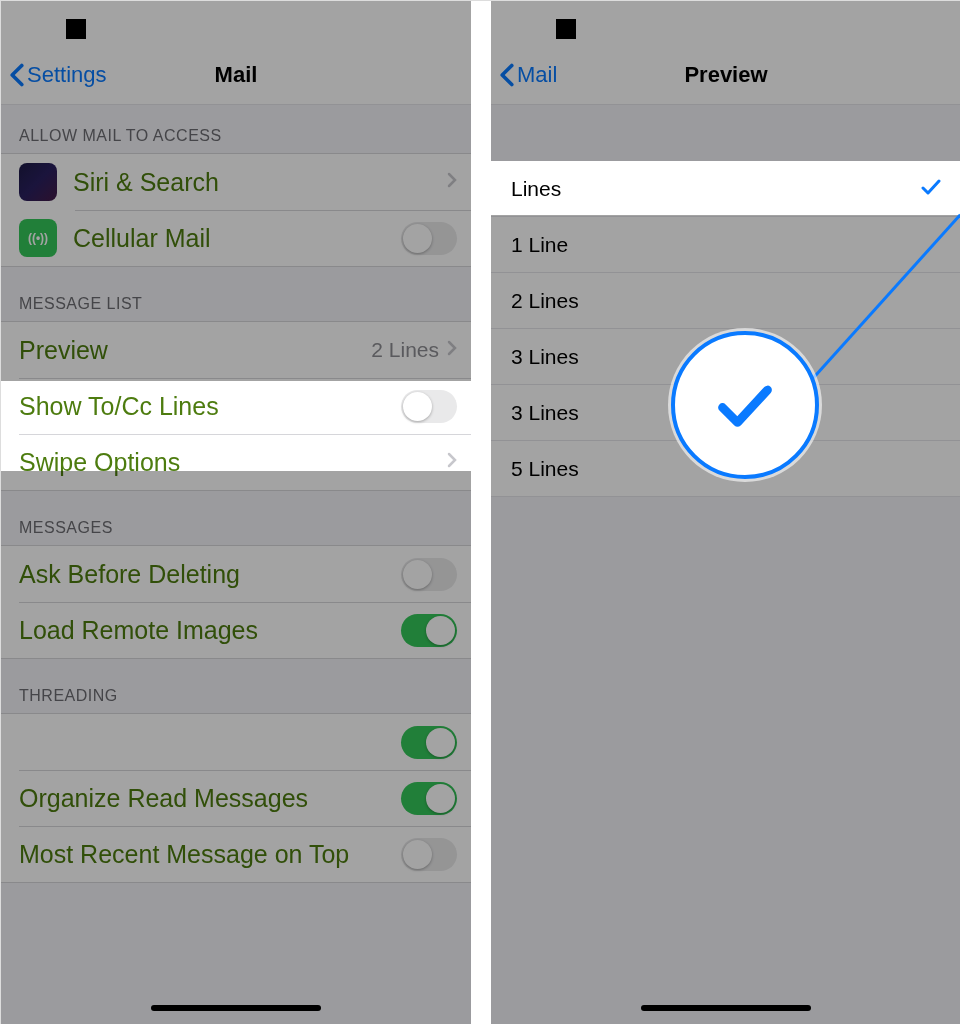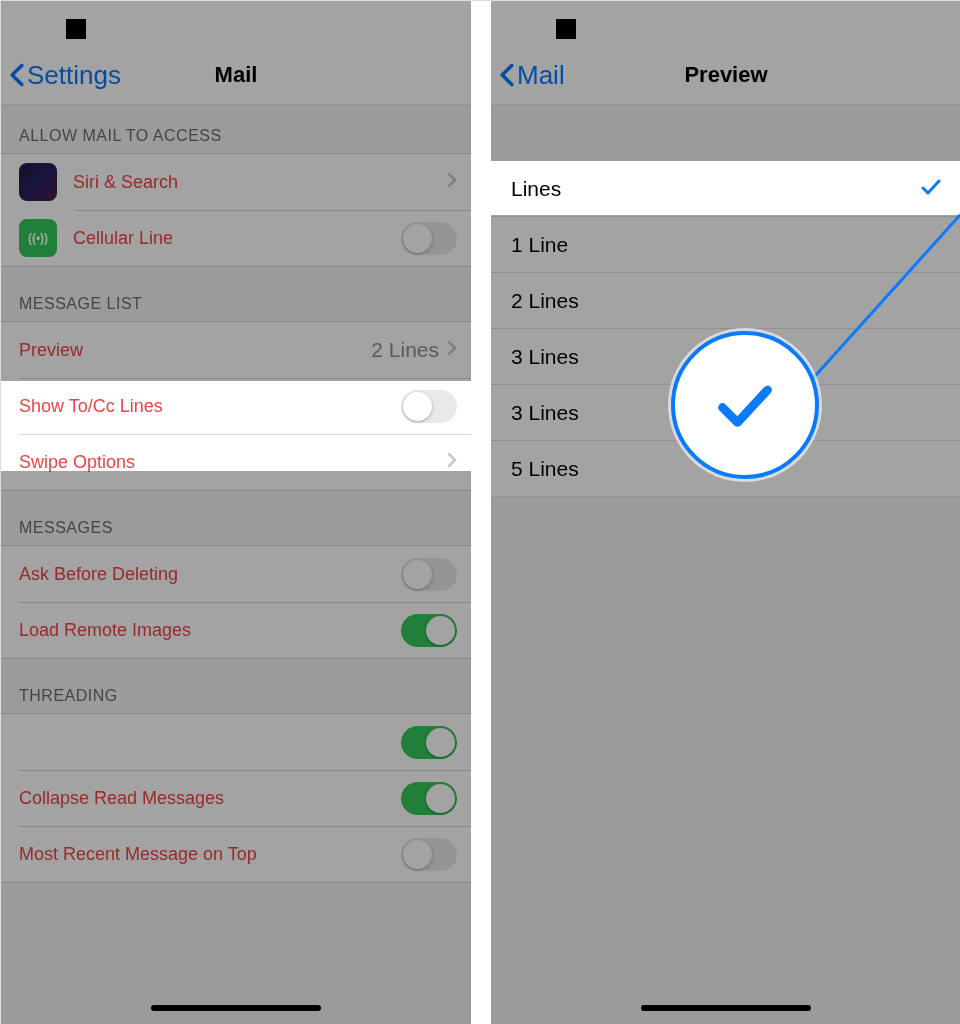--- a/index.html
+++ b/index.html
@@ -3,36 +3,36 @@
 <meta charset="utf-8">
 <style>
   html,body{margin:0;padding:0;background:#fff;font-family:-apple-system,"Helvetica Neue",Helvetica,Arial,sans-serif;}
   .stage{position:relative;width:960px;height:1024px;overflow:hidden;border:1px solid #ddd;}
   .phone{position:absolute;top:0;width:470px;height:1024px;background:#f2f2f7;}
   .phoneL{left:0;} .phoneR{right:0;}
   .divider{position:absolute;left:470px;top:0;width:20px;height:1024px;background:#fff;}
   .statusbar{height:45px;position:relative;background:#fff;}
   .sq{position:absolute;left:65px;top:18px;width:20px;height:20px;background:#000;}
   .nav{height:58px;background:#fff;display:flex;align-items:center;position:relative;border-bottom:1px solid #e5e5ea;}
-  .back{display:flex;align-items:center;color:#0a7aff;font-size:26px;padding-left:8px;cursor:pointer;}
+  .back{display:flex;align-items:center;color:#0a7aff;font-size:22px;padding-left:8px;cursor:pointer;}
   .back svg{margin-right:2px;}
   .navtitle{position:absolute;left:0;right:0;text-align:center;font-size:22px;font-weight:700;color:#000;}
   .section-header{font-size:16px;color:#6d6d72;letter-spacing:0.5px;padding:28px 18px 8px;text-transform:uppercase;}
   .section-header.first{padding-top:22px;}
   .cell{background:#fff;min-height:56px;display:flex;align-items:center;padding:0 14px 0 18px;position:relative;}
   .cell + .cell::before{content:"";position:absolute;left:74px;top:0;right:0;height:1px;background:#d6d6da;}
   .group.bare .cell + .cell::before{left:18px;}
   .group{border-top:1px solid #d6d6da;border-bottom:1px solid #d6d6da;}
   .ic{width:38px;height:38px;border-radius:8px;margin-right:16px;flex:0 0 auto;}
   .siri{background:linear-gradient(135deg,#1d1b45 0%,#2a205f 50%,#451b48 100%);}
   .notif{background:#ff3b30;position:relative;}
   .notif::after{content:"";position:absolute;top:6px;left:6px;width:20px;height:18px;border:2px solid rgba(255,255,255,0.8);border-radius:5px;}
   .notif::before{content:"";position:absolute;top:5px;right:5px;width:8px;height:8px;border-radius:50%;background:rgba(255,255,255,0.8);}
   .cell-data{background:#34c759;display:flex;align-items:center;justify-content:center;color:#fff;font-weight:700;font-size:12px;}
-  .lbl{font-size:18px;color:#ef4444;}
+  .lbl{font-size:25px;color:#4d7c0f;}
   .spacer{flex:1;}
   .val{font-size:21px;color:#8e8e93;margin-right:8px;}
   .chev{color:#c7c7cc;}
   .switch{width:56px;height:33px;border-radius:17px;position:relative;}
   .switch .knob{position:absolute;top:2px;width:29px;height:29px;border-radius:50%;background:#fff;box-shadow:0 1px 3px rgba(0,0,0,0.3);}
   .switch.off{background:#e9e9ea;} .switch.off .knob{left:2px;}
   .switch.on{background:#34c759;} .switch.on .knob{right:2px;}
   .dimmer{position:absolute;inset:0;background:rgba(0,0,0,0.36);pointer-events:none;}
   .homei{position:absolute;left:50%;bottom:14px;transform:translateX(-50%);width:170px;height:6px;border-radius:3px;background:#000;}
   
@@ -65,21 +65,21 @@
     <div class="cell">
       <div class="ic siri"></div>
       <span class="lbl">Siri &amp; Search</span>
           <span class="spacer"></span>
       <span class="chev"><svg width="10" height="16" viewBox="0 0 10 16">
               <path d="M2 2 L8 8 L2 14" stroke="#c7c7cc" stroke-width="2.5" fill="none" stroke-linecap="round"></path>
             </svg></span>
     </div>
     <div class="cell">
       <div class="ic cell-data">((•))</div>
-      <span class="lbl">Cellular Line</span>
+      <span class="lbl">Cellular Mail</span>
           <span class="spacer"></span>
       <div class="switch off">
             <div class="knob"></div>
           </div>
     </div>
   </div>
 
   <div class="section-header">MESSAGE LIST</div>
   <div class="group bare">
     <div class="cell">
@@ -126,21 +126,21 @@
 
   <div class="section-header">THREADING</div>
   <div class="group bare">
     <div class="cell">
           <span class="spacer"></span>
       <div class="switch on">
             <div class="knob"></div>
           </div>
     </div>
     <div class="cell">
-      <span class="lbl">Collapse Read Messages</span>
+      <span class="lbl">Organize Read Messages</span>
           <span class="spacer"></span>
       <div class="switch on">
             <div class="knob"></div>
           </div>
     </div>
     <div class="cell">
       <span class="lbl">Most Recent Message on Top</span>
           <span class="spacer"></span>
       <div class="switch off">
             <div class="knob"></div>

